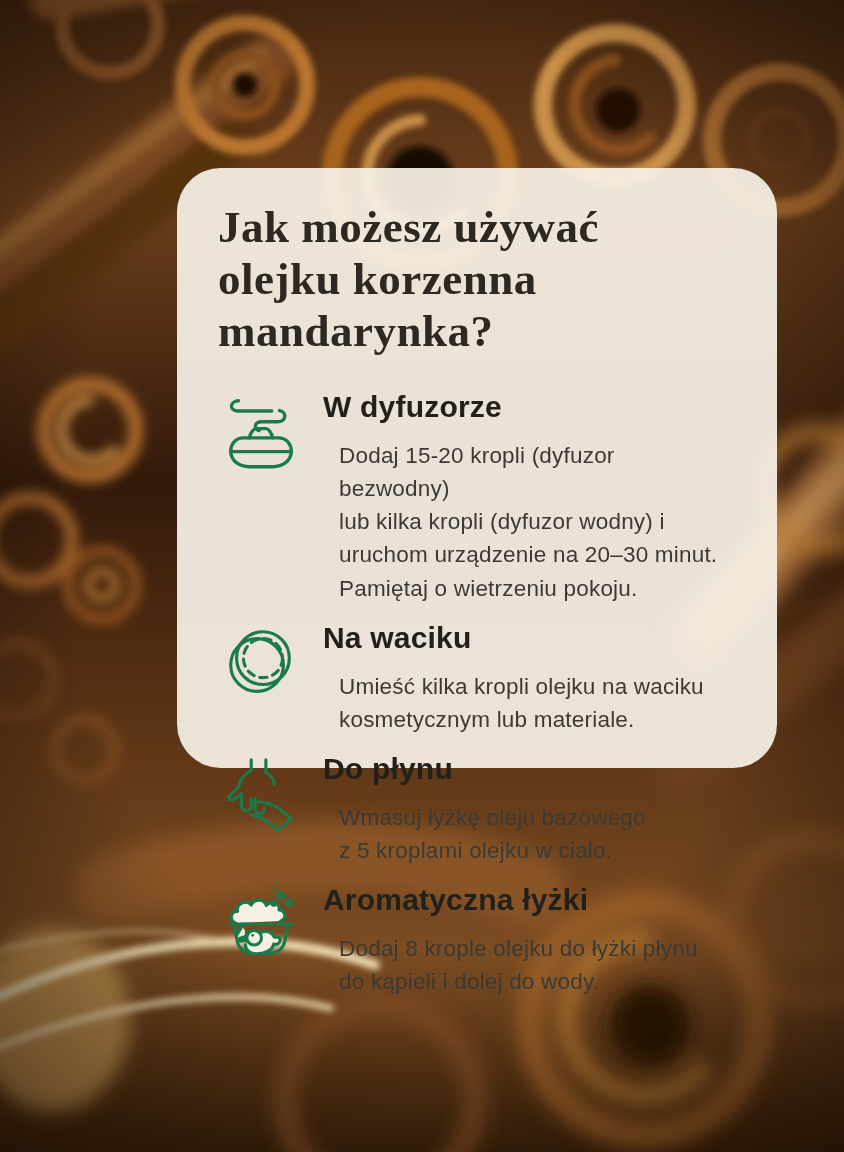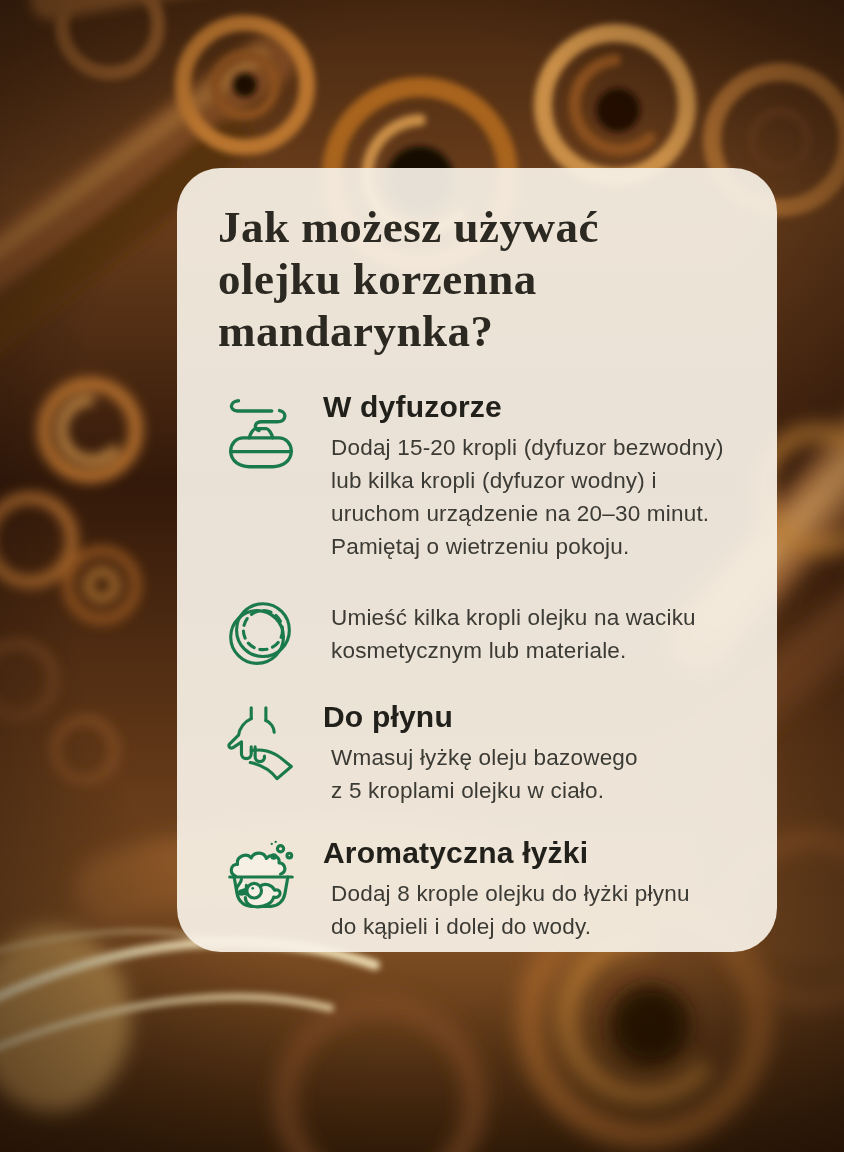--- a/index.html
+++ b/index.html
@@ -4,42 +4,42 @@
 <style>
   html,body{margin:0;padding:0;}
   body{
     width:844px;height:1152px;position:relative;overflow:hidden;
     background:#4a2a12;
     font-family:"Liberation Sans", sans-serif;
   }
   .bg{position:absolute;inset:0;z-index:0;}
   .bg svg{position:absolute;left:-10px;top:-10px;width:864px;height:1172px;}
   .card{
-    position:absolute;left:177px;top:168px;width:600px;height:784px;
+    position:absolute;left:177px;top:168px;width:600px;height:600px;
     background:rgba(247,241,230,0.93);
     border-radius:44px;z-index:2;box-sizing:border-box;
     padding:24px 36px 0 41px;
   }
   .title{
     font-family:"Liberation Serif", serif;font-weight:700;
     font-size:45px;line-height:1.15;color:#2b2921;
     margin:10px 0 0 0;white-space:pre-line;letter-spacing:.5px;
   }
-  .sections{display:flex;flex-direction:column;gap:21px;margin-top:33px;}
+  .sections{display:flex;flex-direction:column;margin-top:33px;}
   .section{display:flex;flex-direction:row;align-items:flex-start;}
   .icon-box{width:86px;flex:0 0 86px;margin-right:19px;}
   .icon-box svg{display:block;}
   .sec-text{flex:1;}
   .sec-heading{
     font-size:30px;font-weight:700;color:#21201b;
     margin:0 0 7px 0;letter-spacing:.2px;line-height:1.1;
   }
   .sec-body{
     font-size:22.5px;line-height:1.47;color:#3b3a34;
-    margin:8px;white-space:pre-line;letter-spacing:.2px;
+    margin:16px;white-space:pre-line;letter-spacing:.2px;
   }
 </style>
 </head>
 <body>
 
 <div class="bg">
 <svg viewBox="0 0 864 1172" xmlns="http://www.w3.org/2000/svg">
   <defs>
     <linearGradient id="base" x1="0" y1="0" x2="0" y2="1">
       <stop offset="0" stop-color="#45260f"></stop>
@@ -154,20 +154,21 @@
 
     <div class="section">
       <div class="icon-box">
         <svg width="86" height="86" viewBox="0 0 88 88" fill="none" stroke="#1b7a4b" stroke-width="3.2" stroke-linecap="round">
           <circle cx="46" cy="38" r="27"></circle>
           <circle cx="40" cy="45" r="27"></circle>
           <circle cx="46" cy="38" r="20" stroke-dasharray="7.5 6"></circle>
         </svg>
       </div>
       <div class="sec-text">
+        <h2 class="sec-heading">Na waciku</h2>
         <p class="sec-body">Umieść kilka kropli olejku na waciku
 kosmetycznym lub materiale.</p>
       </div>
     </div>
 
     <div class="section">
       <div class="icon-box">
         <svg width="86" height="86" viewBox="0 0 88 88" fill="none" stroke="#1b7a4b" stroke-width="3.2" stroke-linecap="round" stroke-linejoin="round">
           <path d="M34 8 v11"></path>
           <path d="M49 8 v13"></path>

